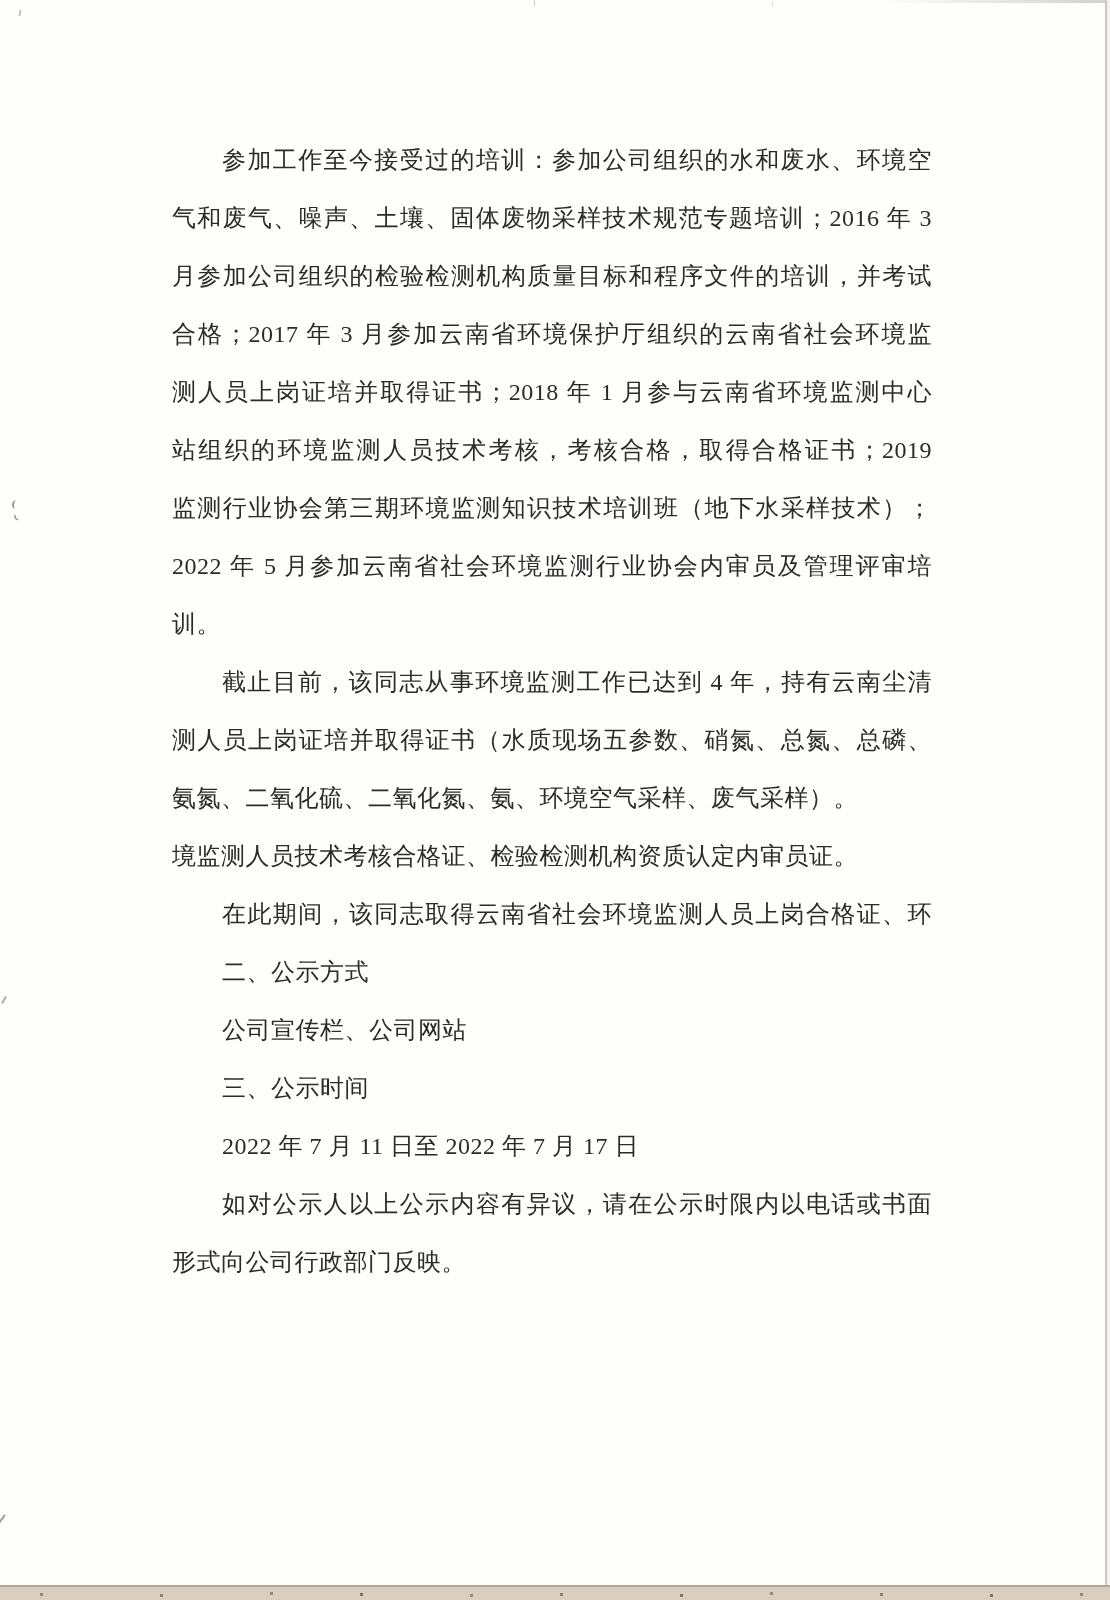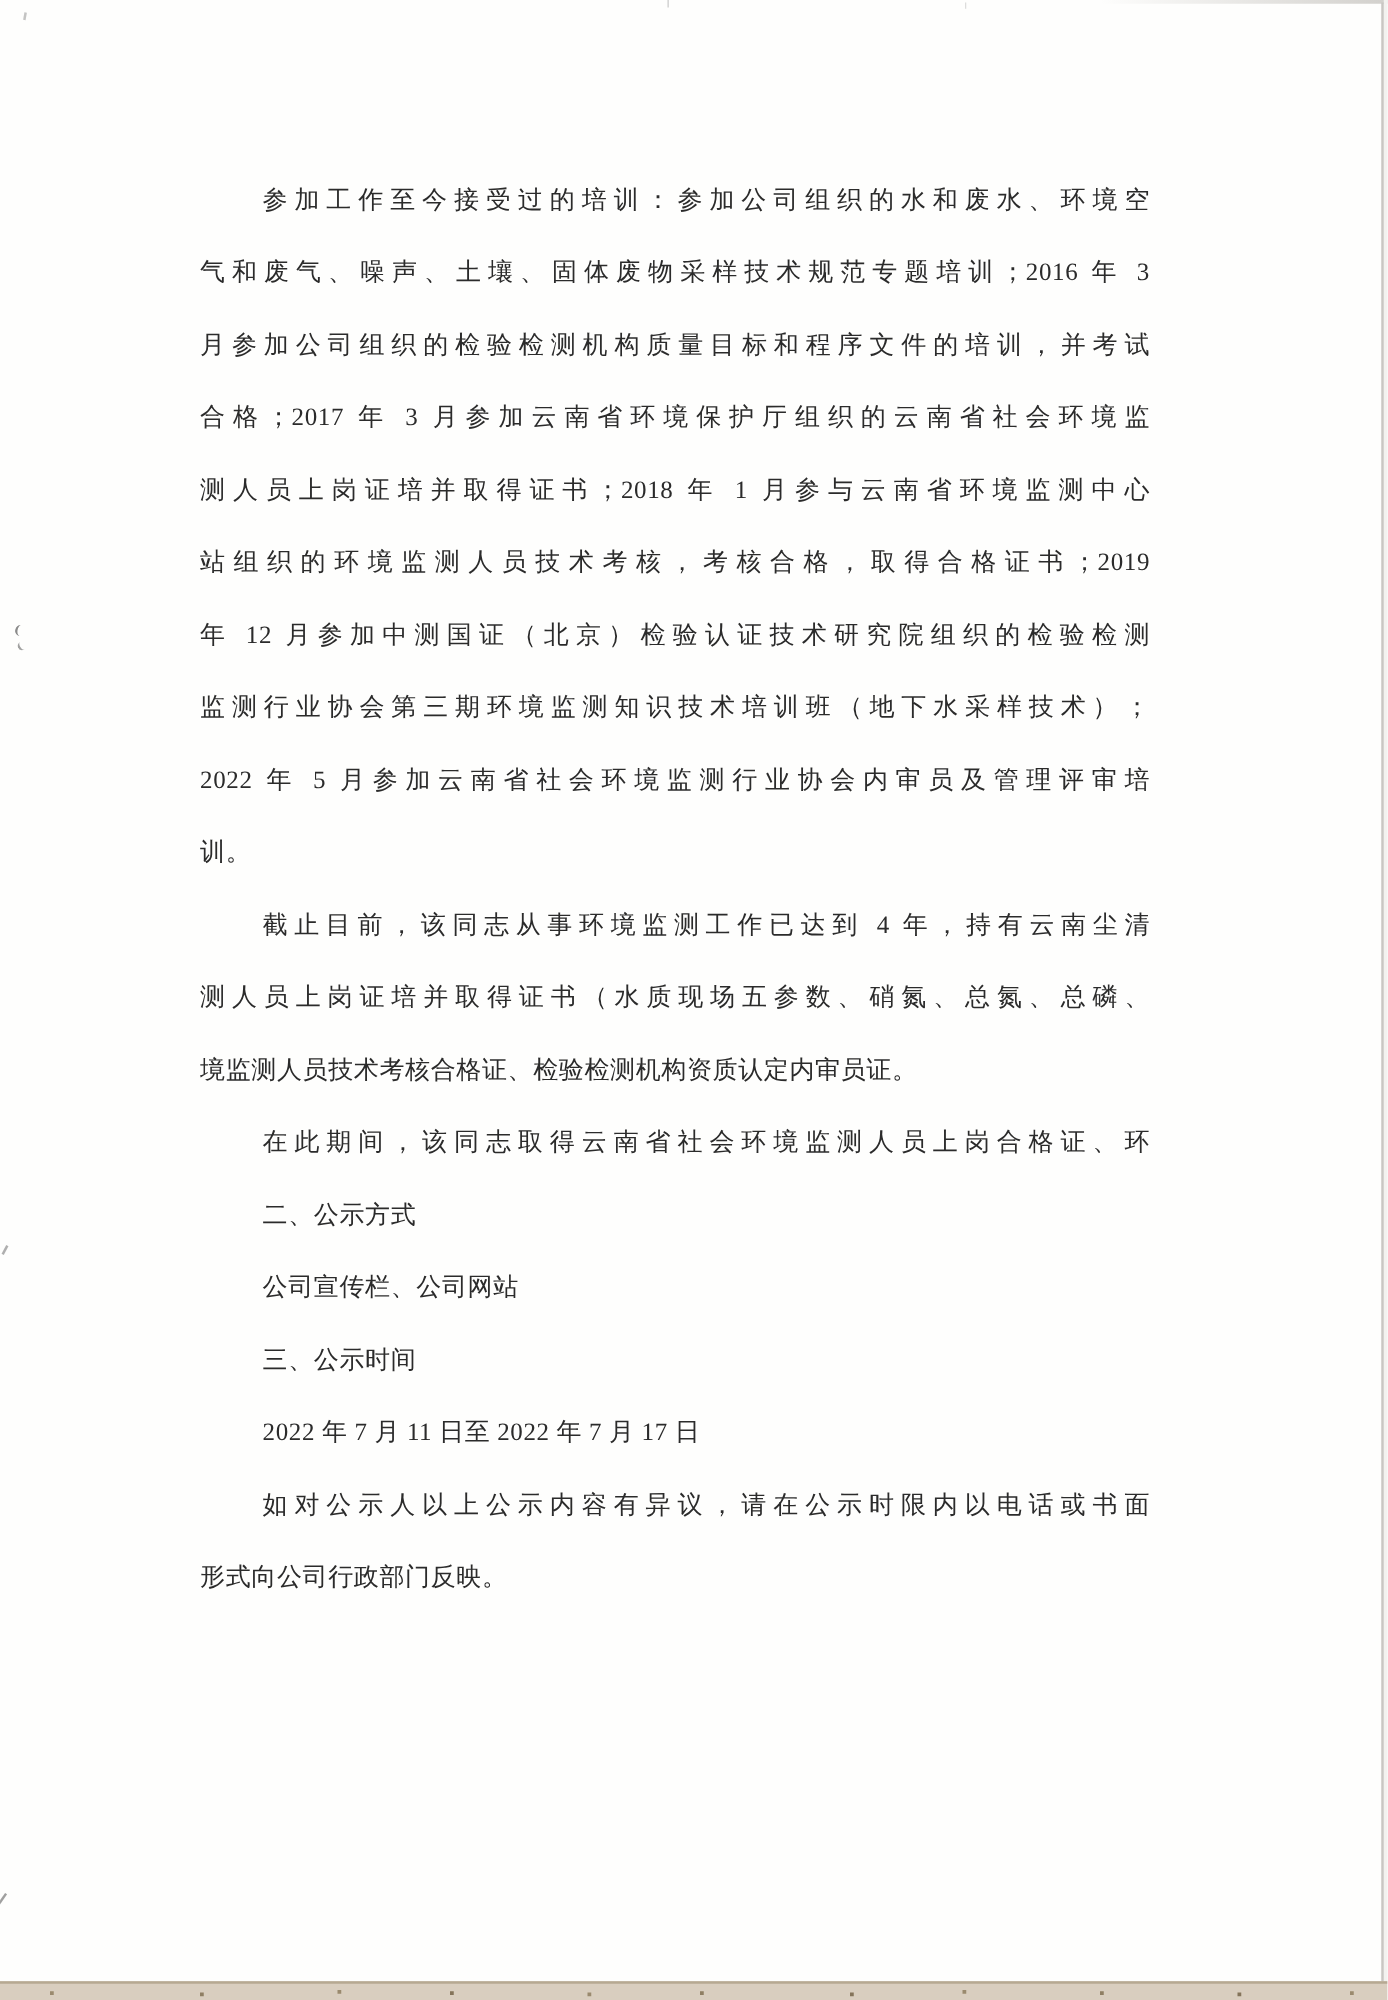--- a/index.html
+++ b/index.html
@@ -10,25 +10,25 @@
     width: 1110px;
     height: 1600px;
     background: var(--paper, #fefefd);
     overflow: hidden;
     font-family: "Liberation Serif", "DejaVu Serif", serif;
   }
 
   
   .doc {
     position: absolute;
-    left: 160px;
+    left: 172px;
     top: 131px;
     width: 760px;
     color: var(--ink, #2b2b2b);
-    font-size: 20px;
+    font-size: 24px;
     letter-spacing: 0.5px;
   }
   .line {
     height: 58px;
     line-height: 58px;
     white-space: nowrap;
     text-align: left;
   }
   .line.indent { text-indent: 50px; }
   .line.fill {
@@ -103,26 +103,26 @@
 
 <div class="page">
 
   <div class="doc">
       <div class="line indent fill">参加工作至今接受过的培训：参加公司组织的水和废水、环境空</div>
       <div class="line fill">气和废气、噪声、土壤、固体废物采样技术规范专题培训；2016 年 3</div>
       <div class="line fill">月参加公司组织的检验检测机构质量目标和程序文件的培训，并考试</div>
       <div class="line fill">合格；2017 年 3 月参加云南省环境保护厅组织的云南省社会环境监</div>
       <div class="line fill">测人员上岗证培并取得证书；2018 年 1 月参与云南省环境监测中心</div>
       <div class="line fill">站组织的环境监测人员技术考核，考核合格，取得合格证书；2019</div>
-      <div class="line fill">年 12 月参加中测国证（北京）检验认证技术研究院组织的检验检测</div>
       <div class="line fill">监测行业协会第三期环境监测知识技术培训班（地下水采样技术）；</div>
       <div class="line fill">2022 年 5 月参加云南省社会环境监测行业协会内审员及管理评审培</div>
       <div class="line">训。</div>
       <div class="line indent fill">截止目前，该同志从事环境监测工作已达到 4 年，持有云南尘清</div>
       <div class="line fill">测人员上岗证培并取得证书（水质现场五参数、硝氮、总氮、总磷、</div>
+      <div class="line">氨氮、二氧化硫、二氧化氮、氨、环境空气采样、废气采样）。</div>
       <div class="line">境监测人员技术考核合格证、检验检测机构资质认定内审员证。</div>
       <div class="line indent fill">在此期间，该同志取得云南省社会环境监测人员上岗合格证、环</div>
       <div class="line indent">二、公示方式</div>
       <div class="line indent">公司宣传栏、公司网站</div>
       <div class="line indent">三、公示时间</div>
       <div class="line indent">2022 年 7 月 11 日至 2022 年 7 月 17 日</div>
       <div class="line indent fill">如对公示人以上公示内容有异议，请在公示时限内以电话或书面</div>
       <div class="line">形式向公司行政部门反映。</div>
     </div>
 

